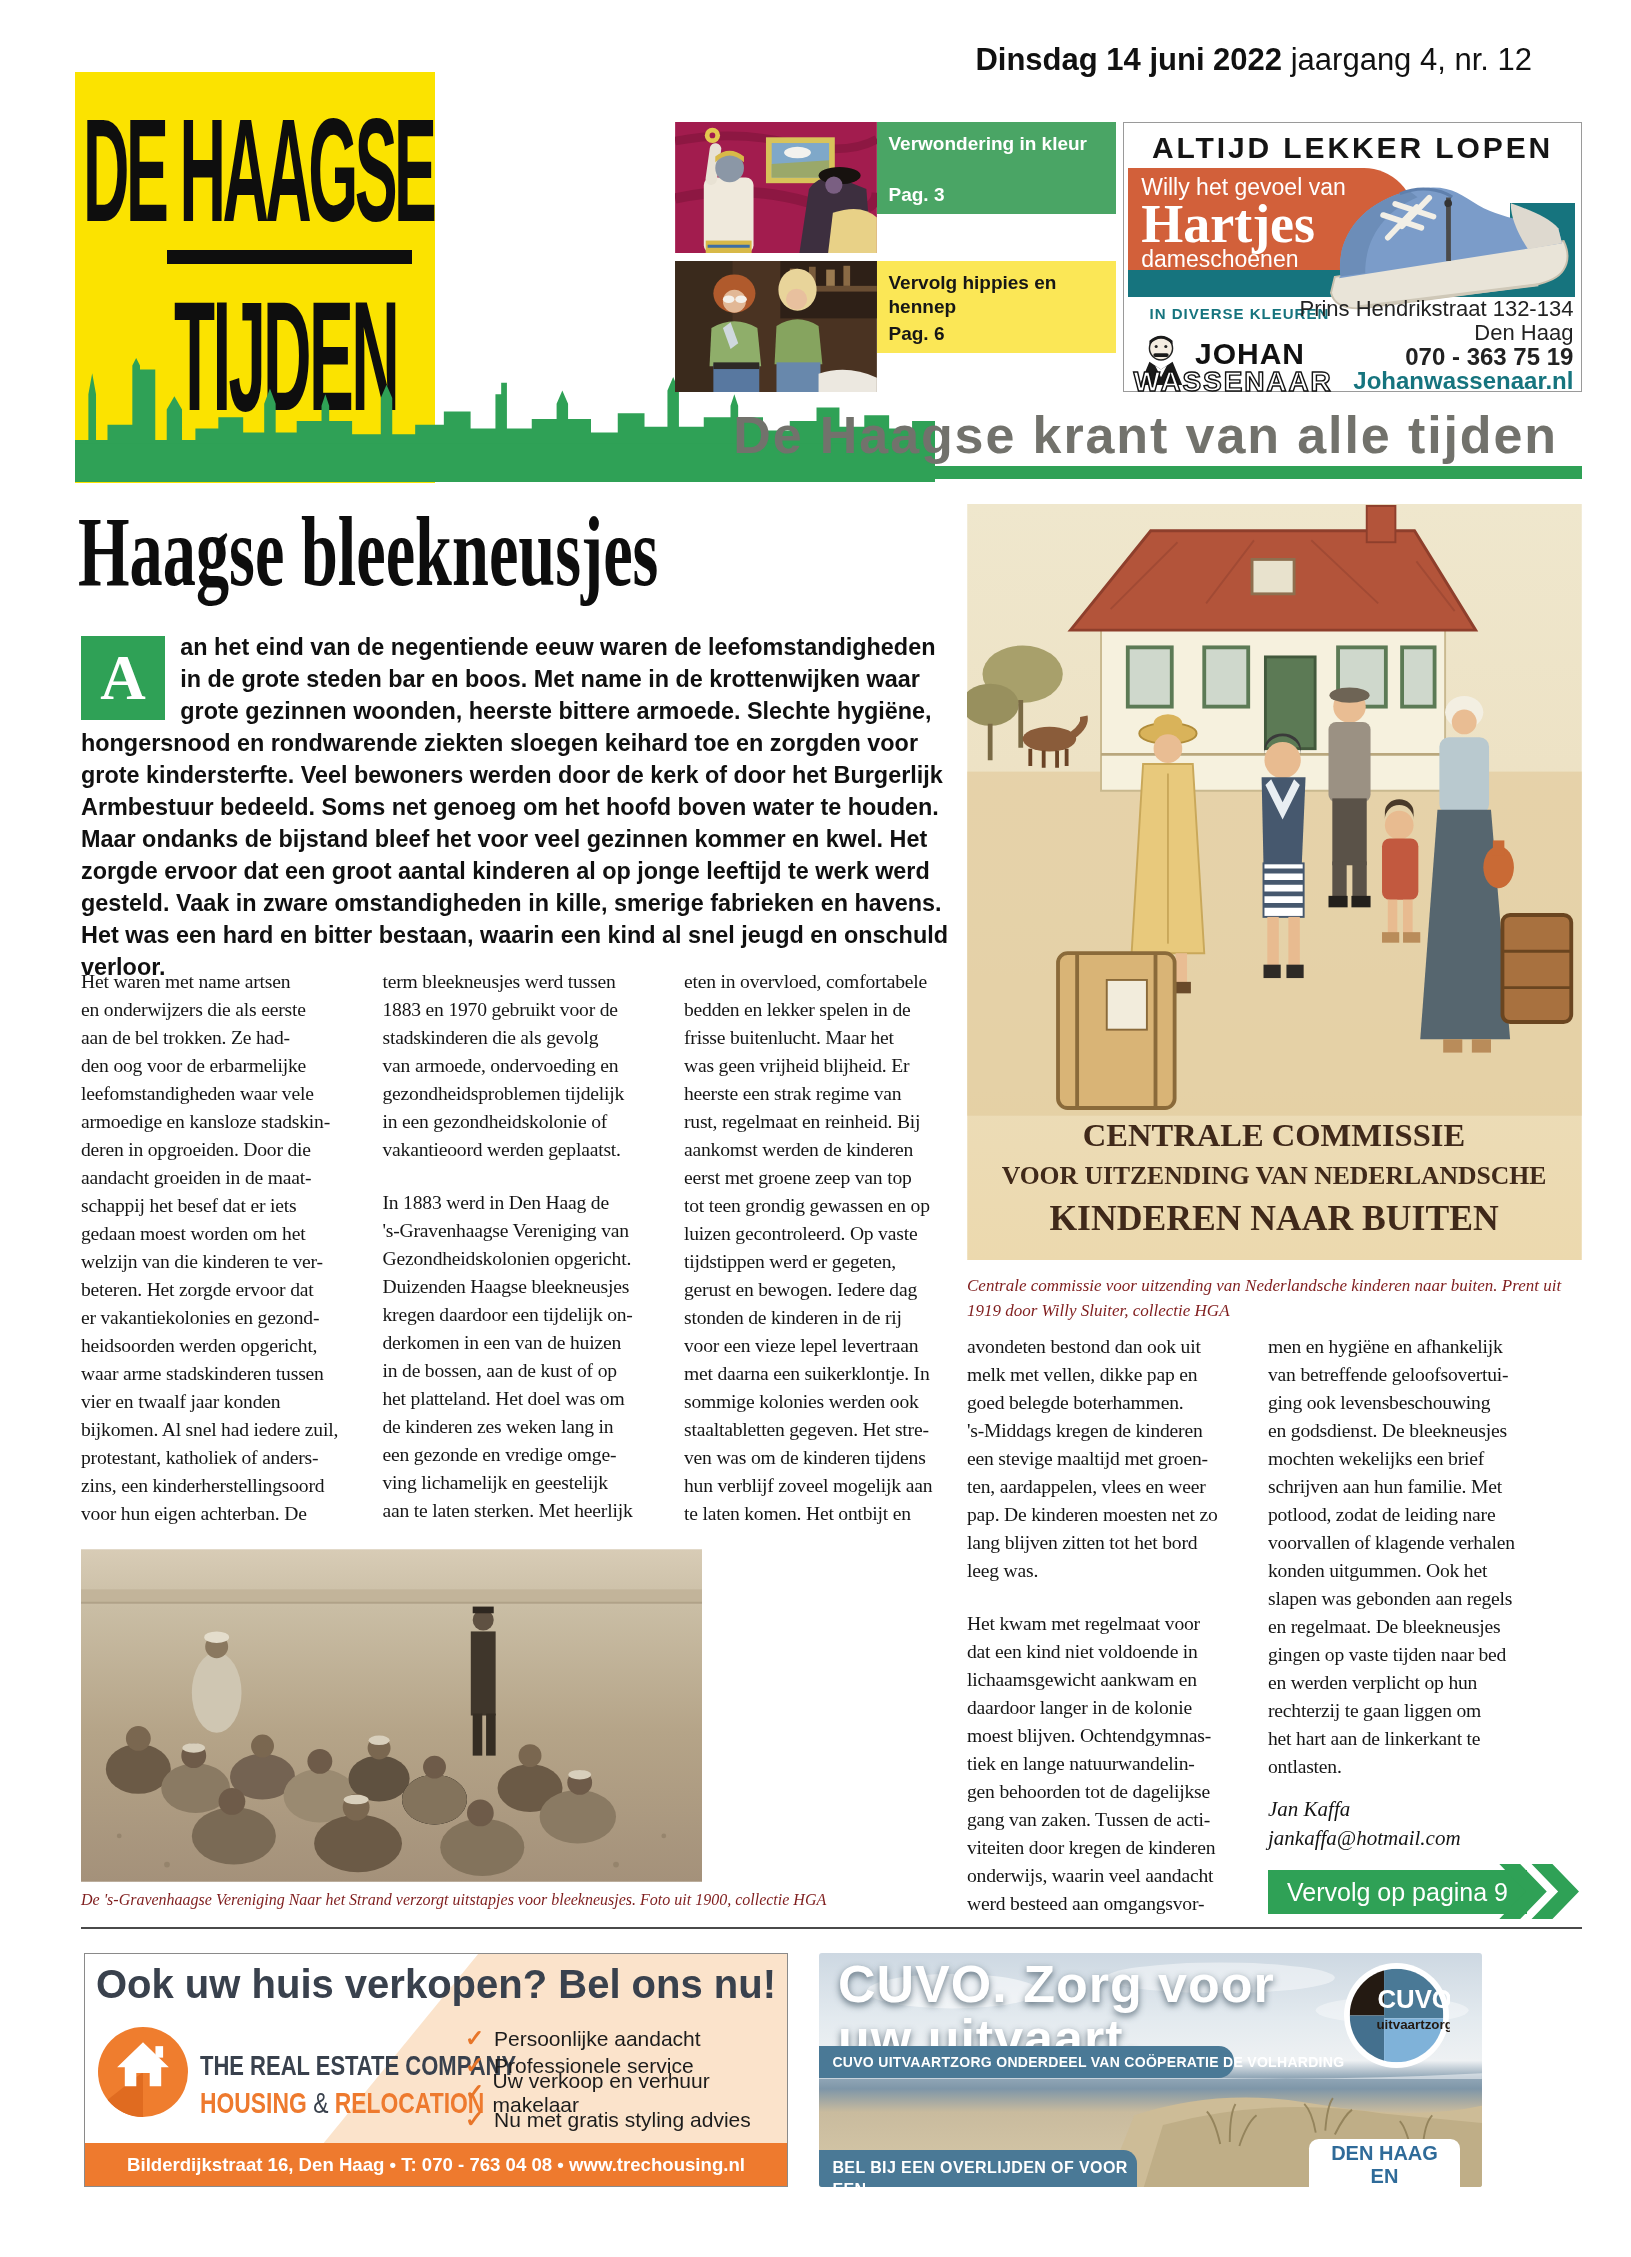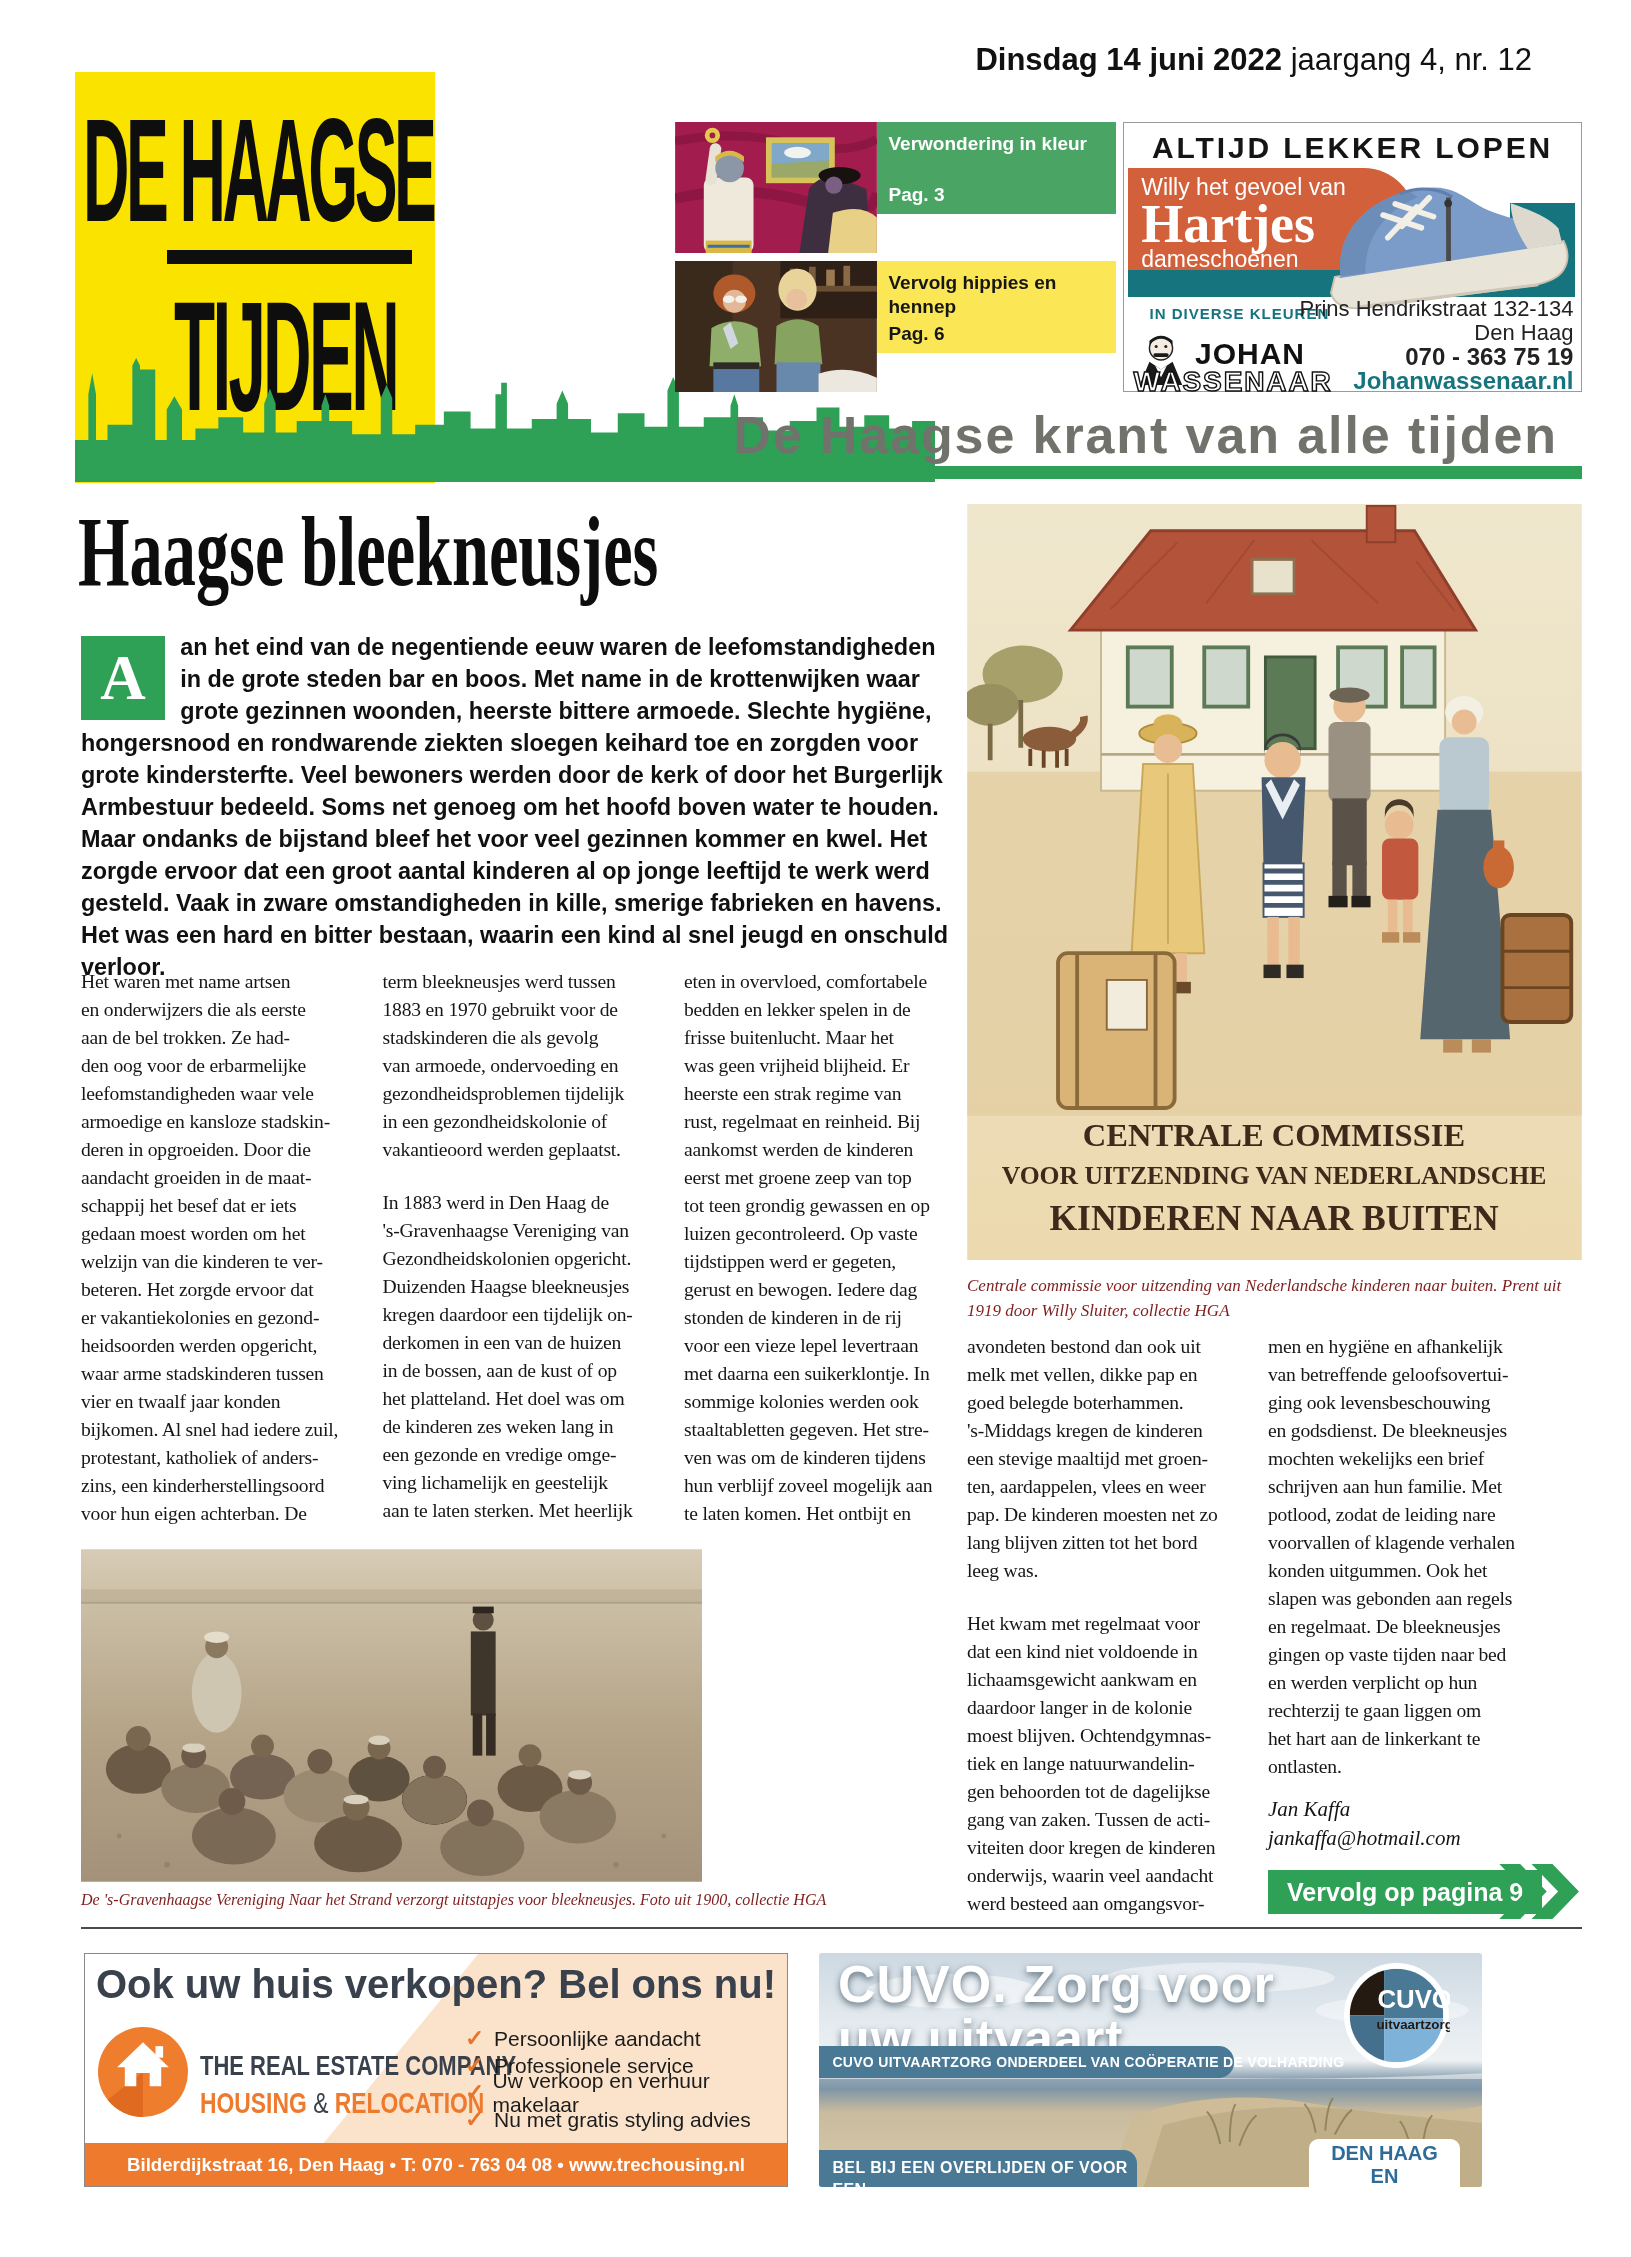--- a/index.html
+++ b/index.html
@@ -65,21 +65,21 @@
   .p2{margin-top:25px;}
   .col4{left:967px;top:1333px;width:279px;}
   .col5{left:1268px;top:1333px;width:287px;}
   .caption{font-family:"Liberation Serif",serif;font-style:italic;color:#7f1d1d;}
   .painting{left:967px;top:504px;width:615px;height:756px;}
   .painting-caption{left:967px;top:1273px;width:615px;font-size:17px;line-height:25px;}
   .photo{left:81px;top:1549px;width:621px;height:333px;}
   .photo-caption{left:81px;top:1891px;width:860px;font-size:16px;}
   .author{left:1268px;top:1795px;font-family:"Liberation Serif",serif;font-style:italic;
           font-size:21px;line-height:29px;color:#141414;}
-  .vervolg{left:1268px;top:1870px;height:44px;background:#2fa156;color:#fff;font-weight:bold;
+  .vervolg{left:1268px;top:1870px;height:44px;background:#2fa156;color:#fff;font-weight:normal;
            font-size:25px;line-height:44px;padding:0 19px;cursor:pointer;text-align:right;}
   .vervolg-arrows{left:1499px;top:1864px;width:86px;height:55px;}
   .rule{left:81px;top:1927px;width:1501px;height:1.9px;background:#4a4a4a;}
 
   
   .housing{left:84px;top:1953px;width:704px;height:234px;border:1.9px solid #8a8a8a;
            background:#fff;box-sizing:border-box;overflow:hidden;}
   .peach{left:0;top:0;width:100%;height:100%;background:#fbe3cb;
          clip-path:polygon(56% 0,100% 0,100% 100%,29% 100%);}
   .housing-head{left:0;top:7.6px;width:100%;text-align:center;font-weight:bold;font-size:40px;color:#39414d;}

